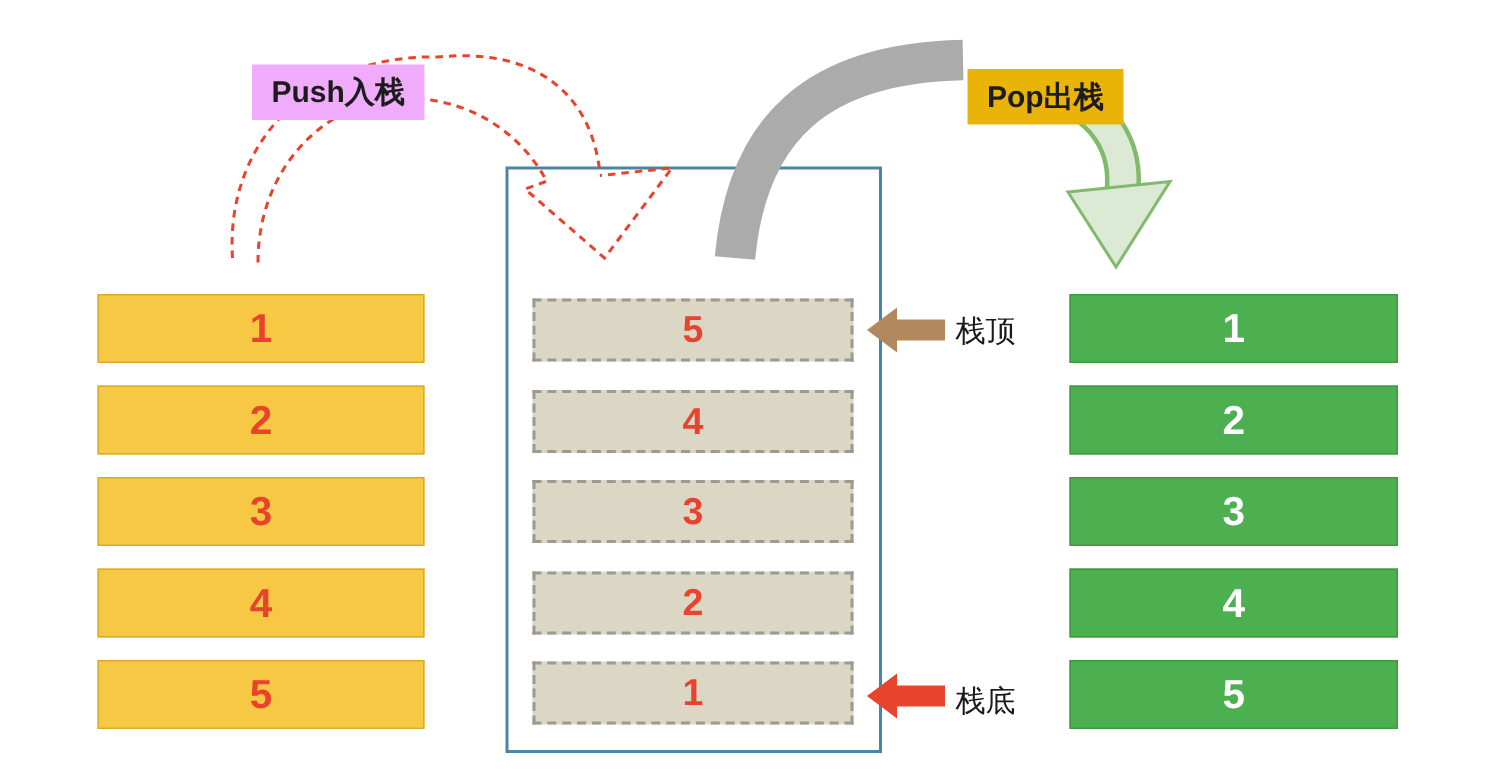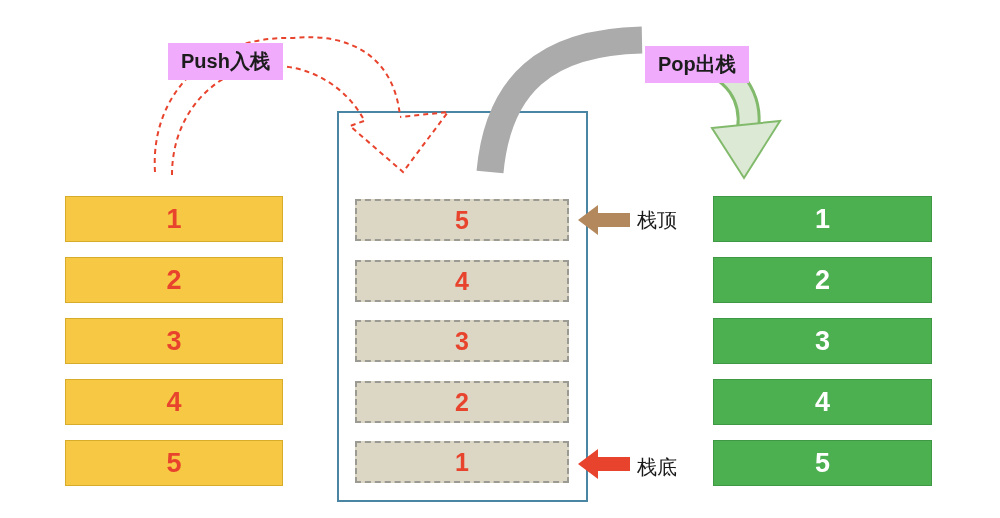--- a/index.html
+++ b/index.html
@@ -28,21 +28,21 @@
   .stack-container{
     position:absolute;left:337px;top:111px;width:251px;height:391px;
     background:#ffffff;border:2px solid #4A86A3;box-sizing:border-box;
   }
   
   .tag{
     position:absolute;display:flex;align-items:center;justify-content:center;
     font-size:20px;font-weight:bold;color:#1c1c1c;padding:5px 13px;z-index:5;
   }
   .push-tag{left:158px;top:43px;background:#f0abfc;margin-left:10px;}
-  .pop-tag{left:645px;top:46px;background:#f0abfc;}
+  .pop-tag{left:645px;top:46px;background:#eab308;}
   .side-label{
     position:absolute;font-size:20px;color:#1a1a1a;z-index:5;
   }
   .svg-layer{position:absolute;left:0;top:0;z-index:4;pointer-events:none;}
 </style>
 </head>
 <body>
 
 <svg class="svg-layer" width="1000" height="518" viewBox="0 0 1000 518">
 

